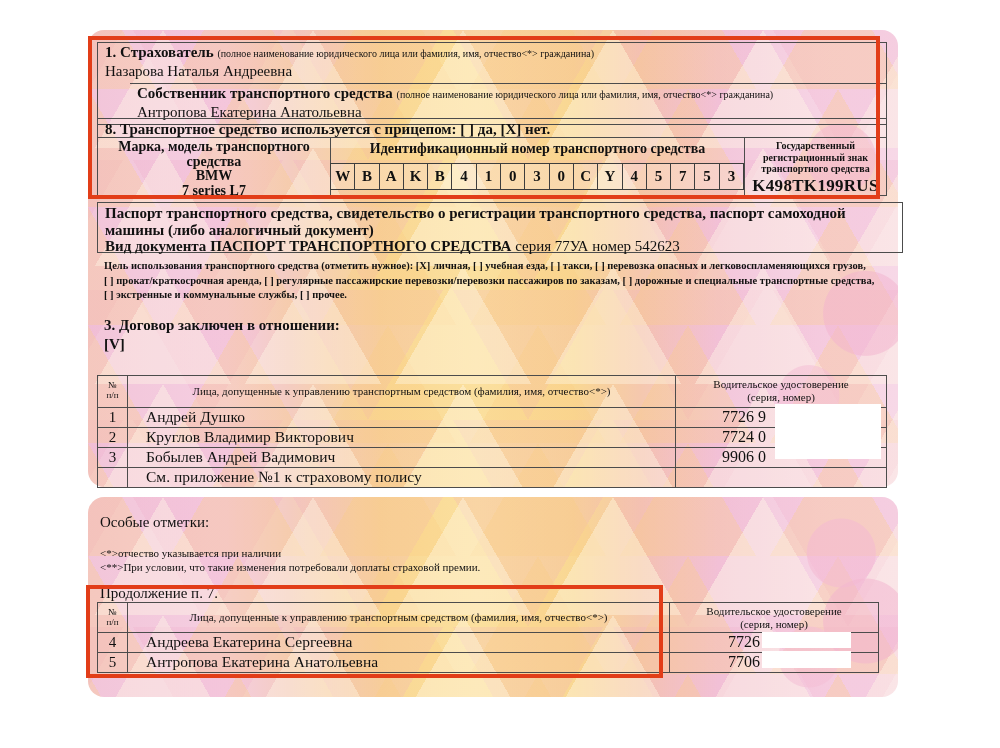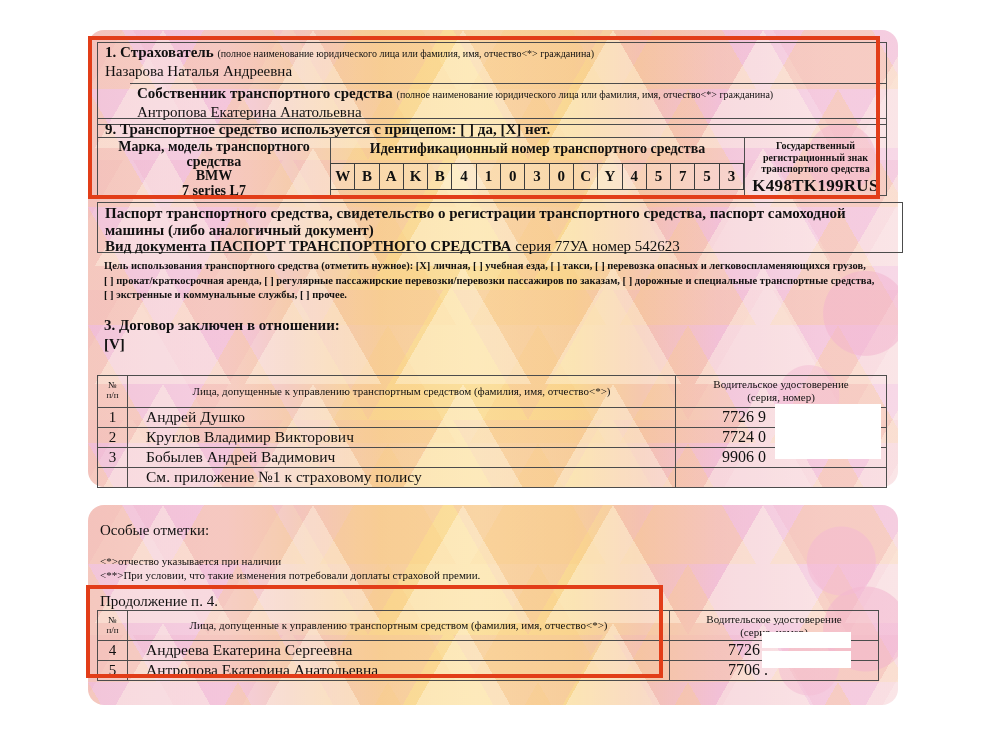--- a/index.html
+++ b/index.html
@@ -13,21 +13,21 @@
     background:
       radial-gradient(circle at 93% 28%, rgba(244,185,210,0.55) 0 34px, rgba(244,185,210,0) 35px),
       radial-gradient(circle at 96% 62%, rgba(242,178,206,0.5) 0 42px, rgba(242,178,206,0) 43px),
       radial-gradient(circle at 89% 80%, rgba(244,190,213,0.55) 0 30px, rgba(244,190,213,0) 31px),
       conic-gradient(from 150deg at 50% 0%, rgba(255,248,230,0.40) 0 60deg, rgba(255,255,255,0) 60deg) 0px 0px / 150px 118px repeat,
       conic-gradient(from 150deg at 50% 0%, rgba(250,205,130,0.30) 0 60deg, rgba(255,255,255,0) 60deg) 75px 59px / 150px 118px repeat,
       conic-gradient(from -30deg at 50% 100%, rgba(238,160,195,0.18) 0 60deg, rgba(255,255,255,0) 60deg) 40px 0px / 160px 130px repeat,
       linear-gradient(90deg,#f2c5d9 0%,#f5cee1 17%,#f4ccc0 25%,#f9d793 36%,#fbe09e 48%,#f9d793 60%,#f5c8ad 68%,#f3c7db 78%,#f6d3e4 90%,#f7d8e7 100%);
   }
   #doc1{top:30px;height:457px;}
-  #doc2{top:497px;height:200px;margin-top:8px;}
+  #doc2{top:497px;height:200px;}
   .redbox{position:absolute;border:4px solid #e23d18;box-sizing:border-box;z-index:6;pointer-events:none;}
   #redbox1{left:88px;top:36px;width:792px;height:163px;}
   #redbox2{left:86px;top:585px;width:577px;height:93px;}
   .whitebox{position:absolute;background:#ffffff;z-index:4;}
   #wb-a{left:775px;top:404px;width:106px;height:55px;}
   #wb-b{left:762px;top:632px;width:89px;height:16px;}
   #wb-c{left:762px;top:651px;width:89px;height:17px;}
 
   .abs{position:absolute;}
   .bx{border:1px solid #4c4c4c;box-sizing:border-box;}
@@ -99,21 +99,21 @@
       <div class="s1lbl"><b>1. Страхователь</b> <span class="sm">(полное наименование юридического лица или фамилия, имя, отчество&lt;*&gt; гражданина)</span></div>
       <div class="s1val">Назарова Наталья Андреевна</div>
     </div>
     <div class="s1cell">
       <div class="s1lbl"><b>Собственник транспортного средства</b> <span class="sm">(полное наименование юридического лица  или фамилия, имя, отчество&lt;*&gt; гражданина)</span></div>
       <div class="s1val">Антропова Екатерина Анатольевна</div>
     </div>
   </div>
 
   <div class="abs bx" id="sec2">
-    <div id="sec2-title">9. Транспортное средство используется с прицепом: [ ] да, [X] нет.</div>
+    <div id="sec2-title">8. Транспортное средство используется с прицепом: [ ] да, [X] нет.</div>
     <div id="sec2-cols">
       <div id="col-make">
         <div>Марка, модель транспортного</div>
         <div>средства</div>
         <div>BMW</div>
         <div>7 series L7</div>
       </div>
       <div id="col-vin">
         <div id="vin-title">Идентификационный номер транспортного средства</div>
         <div id="vin-row">
@@ -202,21 +202,21 @@
       </div>
   </div>
 </div>
 
 <div class="doc" id="doc2">
   <div class="abs" id="special-marks">Особые отметки:</div>
   <div class="abs" id="footnotes">
     <div>&lt;*&gt;отчество указывается при наличии</div>
     <div>&lt;**&gt;При условии, что такие изменения потребовали доплаты страховой премии.</div>
   </div>
-  <div class="abs" id="continuation">Продолжение п. 4.</div>
+  <div class="abs" id="continuation">Продолжение п. 7.</div>
 
   <div class="abs dtable" id="table2">
     <div class="thead">
       <div class="th-num">
         <div>№</div>
         <div>п/п</div>
       </div>
       <div class="th-name">Лица, допущенные к управлению транспортным средством  (фамилия, имя, отчество&lt;*&gt;)</div>
       <div class="th-lic">
         <div>Водительское удостоверение</div>

